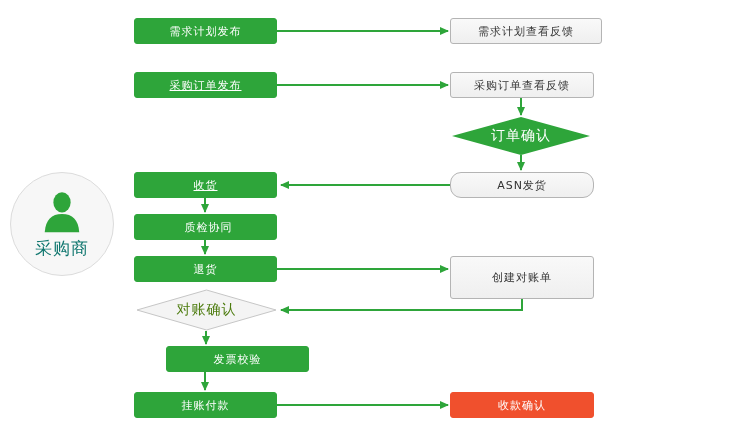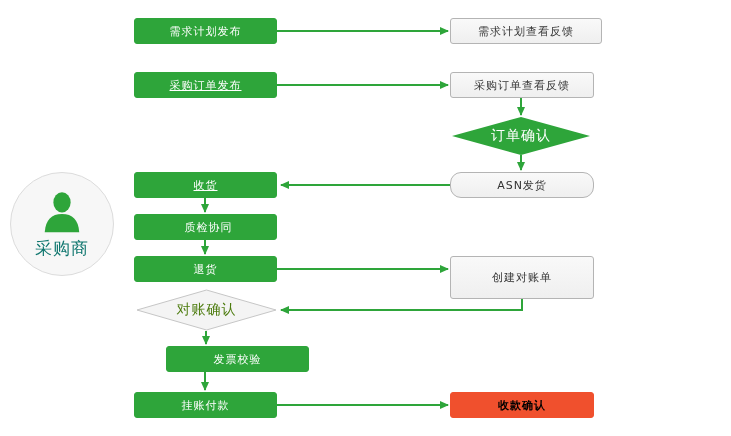--- a/index.html
+++ b/index.html
@@ -43,23 +43,22 @@
     color: #ffffff;
     border: 1px solid #2ea53a;
   }
   .node.plain {
     background: linear-gradient(#f9f9f9, #efefef);
     color: #333333;
     border: 1px solid #b4b4b4;
   }
   .node.red {
     background: #f0502d;
-    color: #000000;
+    color: #ffffff;
     border: 1px solid #f0502d;
-    font-weight: bold;
   }
   .diamond {
     position: absolute;
     display: flex;
     align-items: center;
     justify-content: center;
     font-size: 14px;
     letter-spacing: 1px;
     white-space: nowrap;
   }

